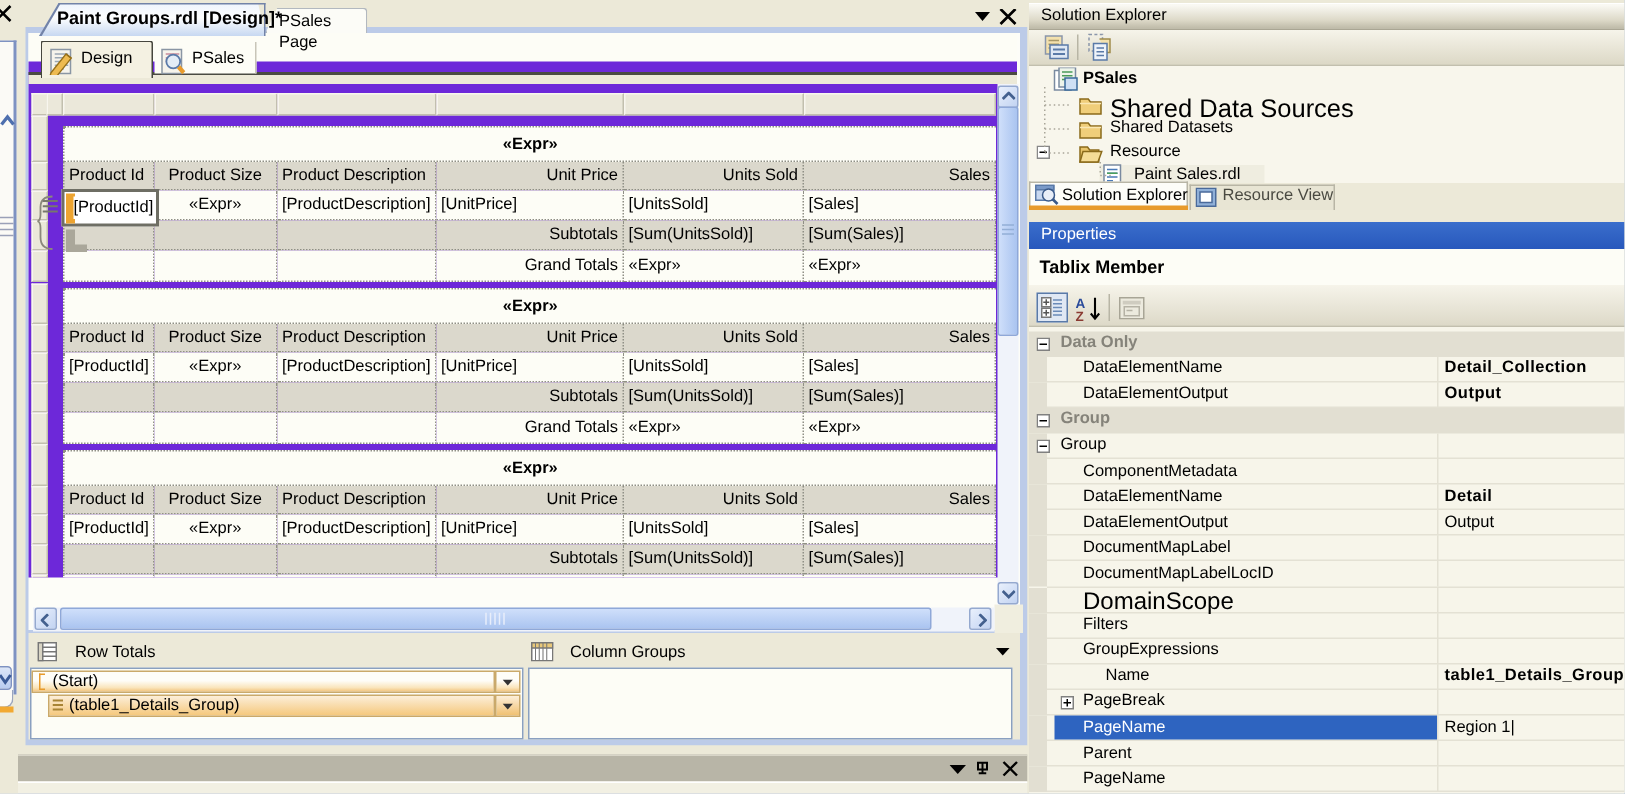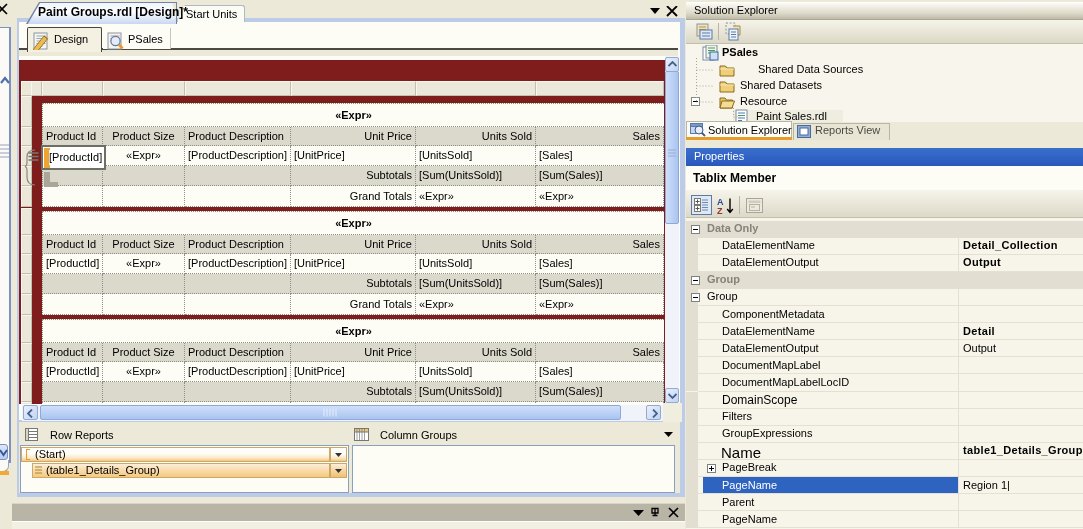--- a/index.html
+++ b/index.html
@@ -25,21 +25,21 @@
 <div class="abs" style="left:-4px;top:471px;width:13px;height:4px;background:#f2a932"></div>
 </div>
 <div class="abs" style="left:17px;top:18px;width:668px;height:479px;background:#bccbe8;z-index:1"></div>
 <div class="abs" style="left:19px;top:22px;width:661px;height:398px;background:#fdfdf8;z-index:1"></div>
 <div class="abs" style="left:26px;top:2px;width:151px;height:22px;background:linear-gradient(#eef4fd,#fdfefe 45%,#c7d8f1);clip-path:polygon(13px 0,146px 0,151px 22px,0 22px);z-index:6"></div>
 <div class="abs" style="left:26px;top:2px;width:151px;height:22px;clip-path:polygon(13px 0,14.6px 0,1.8px 22px,0 22px);background:#7283a8;z-index:7"></div>
 <div class="abs" style="left:39px;top:2px;width:138px;height:1.4px;background:#7283a8;z-index:7"></div>
 <div class="abs" style="left:175.6px;top:2px;width:1.4px;height:22px;background:#7283a8;z-index:7"></div>
 <div class="abs" style="left:38px;top:4px;height:16px;line-height:16px;font-weight:bold;font-size:12px;white-space:nowrap;z-index:8">Paint Groups.rdl [Design]*</div>
 <div class="abs" style="left:177px;top:5px;width:68px;height:17px;background:#fcfcf7;border:1px solid #b2b8bf;border-bottom:none;border-radius:0 3px 0 0;clip-path:polygon(8px 0,100% 0,100% 100%,0 100%);z-index:5"></div>
-<div class="abs" style="left:186px;top:7px;width:60px;height:14px;line-height:14px;font-size:11px;z-index:8">Start Units</div>
+<div class="abs" style="left:186px;top:7px;width:60px;height:14px;line-height:14px;font-size:11px;z-index:8">PSales Page</div>
 <div class="abs" style="left:19px;top:22px;width:659px;height:26px;background:#fdfdf6;z-index:2"></div>
 <div class="abs" style="left:19px;top:48px;width:659px;height:2px;background:#4a4a42;z-index:3"></div>
 <div class="abs" style="left:19px;top:50px;width:659px;height:6px;background:#ece9d8;z-index:3"></div>
 <div class="abs" style="left:27px;top:27px;width:75px;height:25px;background:#f4f1e2;border:1px solid #46463e;border-bottom:none;border-radius:2px 2px 0 0;z-index:4"></div>
 <svg class="abs" style="left:32px;top:32px;z-index:5" width="18" height="18">
     <rect x="2" y="1" width="13" height="16" fill="#f6f4ec" stroke="#8a96a4"></rect>
     <path d="M4.5 4h9M4.5 6.5h9M4.5 9h9M4.5 11.5h9M4.5 14h6" stroke="#9aa7b4" stroke-width="1"></path>
     <path d="M2 16.5 L12 4 L15.5 6.8 L5.5 19.2 L1 19.8 Z" fill="#eebb50" stroke="#96701a" stroke-width="0.9"></path>
     <path d="M12 4 L15.5 6.8" stroke="#96701a"></path>
   </svg>
@@ -49,21 +49,21 @@
     <rect x="2" y="1" width="13" height="16" fill="#f6f4ec" stroke="#8a96a4"></rect>
     <path d="M4.5 4h9M4.5 6.5h4M4.5 9h3" stroke="#c88a9a" stroke-width="1"></path>
     <circle cx="9.5" cy="9" r="4.6" fill="#e4edf6" stroke="#5a7aa8" stroke-width="1.2"></circle>
     <path d="M13 12.5 L16.5 16.5" stroke="#e89b2c" stroke-width="2.8"></path>
   </svg>
 <div class="abs" style="left:128px;top:33px;font-size:11px;z-index:5">PSales</div>
 <svg class="abs" style="left:650px;top:6px;z-index:8" width="30" height="12">
     <path d="M0 2 h10 l-5 6 z" fill="#000"></path>
     <path d="M17 0 L27 10 M27 0 L17 10" stroke="#000" stroke-width="1.8"></path>
   </svg>
-<div class="abs" style="left:19px;top:60px;width:659px;height:344px;background:#7f1d1d;overflow:hidden;z-index:2">
+<div class="abs" style="left:19px;top:41px;width:659px;height:344px;background:#6d28d9;overflow:hidden;z-index:2">
 <div class="abs" style="left:2px;top:21px;width:11px;height:15px;background:#ebe8da;border:1px solid #c2bfae;border-top-color:#f8f6ee;border-left-color:#f8f6ee"></div>
 <div class="abs" style="left:12px;top:21px;width:11px;height:15px;background:#ebe8da;border:1px solid #c2bfae;border-top-color:#f8f6ee;border-left-color:#f8f6ee"></div>
 <div class="abs" style="left:23px;top:21px;width:61px;height:15px;background:#ebe8da;border:1px solid #c2bfae;border-top-color:#f8f6ee;border-left-color:#f8f6ee"></div>
 <div class="abs" style="left:84px;top:21px;width:82px;height:15px;background:#ebe8da;border:1px solid #c2bfae;border-top-color:#f8f6ee;border-left-color:#f8f6ee"></div>
 <div class="abs" style="left:166px;top:21px;width:106px;height:15px;background:#ebe8da;border:1px solid #c2bfae;border-top-color:#f8f6ee;border-left-color:#f8f6ee"></div>
 <div class="abs" style="left:272px;top:21px;width:125px;height:15px;background:#ebe8da;border:1px solid #c2bfae;border-top-color:#f8f6ee;border-left-color:#f8f6ee"></div>
 <div class="abs" style="left:397px;top:21px;width:120px;height:15px;background:#ebe8da;border:1px solid #c2bfae;border-top-color:#f8f6ee;border-left-color:#f8f6ee"></div>
 <div class="abs" style="left:517px;top:21px;width:128px;height:15px;background:#ebe8da;border:1px solid #c2bfae;border-top-color:#f8f6ee;border-left-color:#f8f6ee"></div>
 <div class="abs" style="left:2px;top:36px;width:11px;height:31px;background:#ebe8da;border:1px solid #c2bfae;border-top-color:#f8f6ee;border-left-color:#f8f6ee"></div>
 <div class="abs" style="left:2px;top:67px;width:11px;height:19px;background:#ebe8da;border:1px solid #c2bfae;border-top-color:#f8f6ee;border-left-color:#f8f6ee"></div>
@@ -195,21 +195,21 @@
 <svg class="abs" style="left:629px;top:4px" width="7" height="9">
       <path d="M2 0.5 L6 4.5 L2 8.5" stroke="#44618f" stroke-width="1.8" fill="none"></path>
     </svg>
 </div>
 <div class="abs" style="left:19px;top:422px;width:661px;height:71px;background:#ece9d8;z-index:2">
 <svg class="abs" style="left:6px;top:6px" width="13" height="13">
       <rect x="0.5" y="0.5" width="12" height="12" fill="#fff" stroke="#777"></rect>
       <path d="M0.5 3.5h12M0.5 6.5h12M0.5 9.5h12" stroke="#777"></path>
       <rect x="0.5" y="0.5" width="3" height="12" fill="#d8d4c4" stroke="#777"></rect>
     </svg>
-<div class="abs" style="left:31px;top:7px;font-size:11px">Row Reports</div>
+<div class="abs" style="left:31px;top:7px;font-size:11px">Row Totals</div>
 <svg class="abs" style="left:335px;top:6px" width="15" height="13">
       <rect x="0.5" y="0.5" width="14" height="12" fill="#fff" stroke="#777"></rect>
       <rect x="0.5" y="0.5" width="14" height="3.5" fill="#e8c87a" stroke="#777"></rect>
       <path d="M3 0.5v12M5.5 0.5v12M8 0.5v12M10.5 0.5v12" stroke="#777" stroke-width="0.7"></path>
     </svg>
 <div class="abs" style="left:361px;top:7px;font-size:11px">Column Groups</div>
 <svg class="abs" style="left:645px;top:10px" width="10" height="6">
       <path d="M0 0h9l-4.5 5z" fill="#000"></path>
     </svg>
 <div class="abs" style="left:1px;top:23px;width:329px;height:48px;background:#fdfdf6;border:1px solid #8aa0c0"></div>
@@ -261,21 +261,21 @@
       <rect x="2" y="2" width="11" height="13" fill="#fff" stroke="#7a8aa0"></rect>
       <rect x="5" y="0" width="11" height="13" fill="#eef4ea" stroke="#7a8aa0"></rect>
       <path d="M7 3h7M7 5.5h7M7 8h7" stroke="#4a9a5a" stroke-width="1"></path>
       <rect x="9" y="7" width="8" height="8" fill="#cfe0f4" stroke="#3a6a9a"></rect>
     </svg>
 <div class="abs" style="left:37px;top:46px;font-weight:bold;font-size:11px">PSales</div>
 <svg class="abs" style="left:34px;top:63px" width="17" height="14">
       <path d="M1 3 h5.5 l1.5 2 h7 v8 h-14 z" fill="#f0ce7a" stroke="#8a6a1a"></path>
       <path d="M1 6 h14" stroke="#fae8b4" stroke-width="1"></path>
     </svg>
-<div class="abs" style="left:73px;top:63px;font-size:11px">Shared Data Sources</div>
+<div class="abs" style="left:55px;top:63px;font-size:17px">Shared Data Sources</div>
 <svg class="abs" style="left:34px;top:79px" width="17" height="14">
       <path d="M1 3 h5.5 l1.5 2 h7 v8 h-14 z" fill="#f0ce7a" stroke="#8a6a1a"></path>
       <path d="M1 6 h14" stroke="#fae8b4" stroke-width="1"></path>
     </svg>
 <div class="abs" style="left:55px;top:79px;font-size:11px">Shared Datasets</div>
 <svg class="abs" style="left:6px;top:97px" width="10" height="10">
       <rect x="0.5" y="0.5" width="8" height="8" fill="#fff" stroke="#888"></rect>
       <path d="M2 4.5h5" stroke="#000"></path>
     </svg>
 <svg class="abs" style="left:34px;top:95px" width="17" height="14">
@@ -303,21 +303,21 @@
       <rect x="0.5" y="0.5" width="12" height="3" fill="#7a9ac8" stroke="#5a7aa8"></rect>
       <circle cx="9" cy="7" r="4" fill="#e8eef8" stroke="#3a5a8a"></circle>
       <path d="M12 10 L15 13" stroke="#3a5a8a" stroke-width="1.8"></path>
     </svg>
 <div class="abs" style="left:23px;top:124px;font-size:11px">Solution Explorer</div>
 <div class="abs" style="left:108px;top:123px;width:97px;height:17px;background:#e8e5d4;border:1px solid #b8b5a5;border-bottom:none"></div>
 <svg class="abs" style="left:112px;top:125px" width="15" height="13">
       <rect x="0.5" y="0.5" width="13" height="12" fill="#90b0d8" stroke="#4a6a9a"></rect>
       <rect x="3" y="3" width="8" height="7" fill="#fff" stroke="#4a6a9a"></rect>
     </svg>
-<div class="abs" style="left:130px;top:124px;font-size:11px;color:#4a4a42">Reports View</div>
+<div class="abs" style="left:130px;top:124px;font-size:11px;color:#4a4a42">Resource View</div>
 <div class="abs" style="left:1px;top:148px;width:397px;height:18px;background:linear-gradient(#3a6ecc,#2858bc);color:#fff"></div>
 <div class="abs" style="left:9px;top:150px;color:#fff;font-size:11px">Properties</div>
 <div class="abs" style="left:1px;top:166px;width:397px;height:24px;background:#fdfdf6"></div>
 <div class="abs" style="left:8px;top:171px;font-weight:bold;font-size:12px">Tablix Member</div>
 <div class="abs" style="left:1px;top:190px;width:397px;height:28px;background:linear-gradient(#f6f4ea,#ddd9c8);border-bottom:1px solid #c2bfae"></div>
 <div class="abs" style="left:6px;top:195px;width:21px;height:20px;background:#e0e8f4;border:1px solid #5a7aa8"></div>
 <svg class="abs" style="left:9px;top:198px" width="15" height="14">
       <rect x="0.5" y="0.5" width="6" height="6" fill="#fff" stroke="#777"></rect>
       <path d="M1.5 3.5h4M3.5 1.5v4" stroke="#555"></path>
       <rect x="0.5" y="7.5" width="6" height="6" fill="#fff" stroke="#777"></rect>
@@ -385,33 +385,33 @@
 <div class="abs" style="left:12px;top:155.4px;width:385px;height:1px;background:#e4e1d4"></div>
 <div class="abs" style="left:272px;top:139.3px;width:1px;height:17.1px;background:#e4e1d4"></div>
 <div class="abs" style="left:36px;top:140.8px;font-size:11px;white-space:nowrap">DocumentMapLabel</div>
 <div class="abs" style="left:0;top:156.4px;width:12px;height:17.1px;background:#e2dfd2"></div>
 <div class="abs" style="left:12px;top:172.5px;width:385px;height:1px;background:#e4e1d4"></div>
 <div class="abs" style="left:272px;top:156.4px;width:1px;height:17.1px;background:#e4e1d4"></div>
 <div class="abs" style="left:36px;top:157.9px;font-size:11px;white-space:nowrap">DocumentMapLabelLocID</div>
 <div class="abs" style="left:0;top:173.5px;width:12px;height:17.1px;background:#e2dfd2"></div>
 <div class="abs" style="left:12px;top:189.6px;width:385px;height:1px;background:#e4e1d4"></div>
 <div class="abs" style="left:272px;top:173.5px;width:1px;height:17.1px;background:#e4e1d4"></div>
-<div class="abs" style="left:36px;top:175.0px;font-size:12px;white-space:nowrap">DomainScope</div>
+<div class="abs" style="left:36px;top:175.0px;font-size:16px;white-space:nowrap">DomainScope</div>
 <div class="abs" style="left:0;top:190.6px;width:12px;height:17.1px;background:#e2dfd2"></div>
 <div class="abs" style="left:12px;top:206.7px;width:385px;height:1px;background:#e4e1d4"></div>
 <div class="abs" style="left:272px;top:190.6px;width:1px;height:17.1px;background:#e4e1d4"></div>
 <div class="abs" style="left:36px;top:192.1px;font-size:11px;white-space:nowrap">Filters</div>
 <div class="abs" style="left:0;top:207.7px;width:12px;height:17.1px;background:#e2dfd2"></div>
 <div class="abs" style="left:12px;top:223.8px;width:385px;height:1px;background:#e4e1d4"></div>
 <div class="abs" style="left:272px;top:207.7px;width:1px;height:17.1px;background:#e4e1d4"></div>
 <div class="abs" style="left:36px;top:209.2px;font-size:11px;white-space:nowrap">GroupExpressions</div>
 <div class="abs" style="left:0;top:224.8px;width:12px;height:17.1px;background:#e2dfd2"></div>
 <div class="abs" style="left:12px;top:240.9px;width:385px;height:1px;background:#e4e1d4"></div>
 <div class="abs" style="left:272px;top:224.8px;width:1px;height:17.1px;background:#e4e1d4"></div>
-<div class="abs" style="left:35px;top:226.3px;font-size:15px;white-space:nowrap">Name</div>
+<div class="abs" style="left:51px;top:226.3px;font-size:11px;white-space:nowrap">Name</div>
 <div class="abs" style="left:277px;top:226.3px;font-size:11px;font-weight:bold;letter-spacing:0.33px;white-space:nowrap">table1_Details_Group</div>
 <div class="abs" style="left:0;top:241.9px;width:12px;height:17.1px;background:#e2dfd2"></div>
 <div class="abs" style="left:12px;top:258.0px;width:385px;height:1px;background:#e4e1d4"></div>
 <div class="abs" style="left:272px;top:241.9px;width:1px;height:17.1px;background:#e4e1d4"></div>
 <svg class="abs" style="left:21px;top:245.9px" width="10" height="10">
         <rect x="0.5" y="0.5" width="8" height="8" fill="#fff" stroke="#808080"></rect>
         <path d="M2 4.5h5M4.5 2v5" stroke="#000"></path>
       </svg>
 <div class="abs" style="left:36px;top:243.4px;font-size:11px">PageBreak</div>
 <div class="abs" style="left:0;top:259.0px;width:12px;height:17.1px;background:#e2dfd2"></div>

